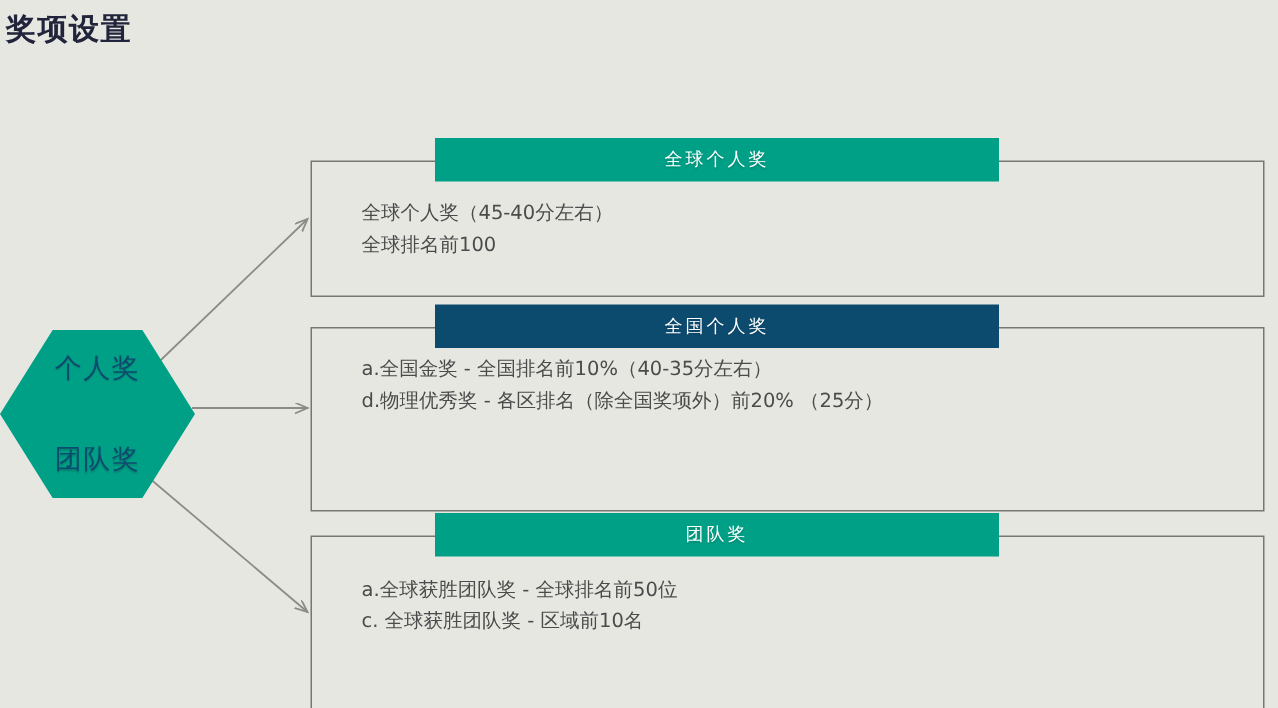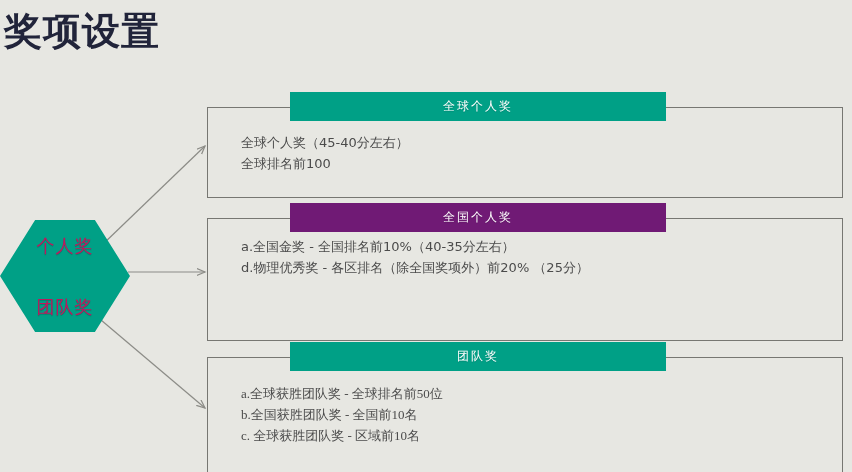--- a/index.html
+++ b/index.html
@@ -19,21 +19,21 @@
     height: 472px;
     background: #e7e7e2;
   }
 
   
   #page-title {
     position: absolute;
     left: 4px;
     top: 6px;
     font-family: "DejaVu Serif", "Liberation Serif", serif;
-    font-size: 38px;
+    font-size: 20px;
     font-weight: 700;
     color: #21243a;
     letter-spacing: 1px;
     white-space: nowrap;
   }
 
   
   #connectors {
     position: absolute;
     left: 0;
@@ -57,21 +57,21 @@
     background: #00a086;
     clip-path: polygon(27% 0%, 100% 0%, 100% 0%, 73% 0%, 100% 50%, 73% 100%, 27% 100%, 0% 50%);
   }
   .hex-label {
     position: absolute;
     inset: 0;
     display: flex;
     flex-direction: column;
     align-items: center;
     justify-content: center;
-    color: #be185d;
+    color: #0c4a6e;
     font-size: 18px;
     line-height: 25px;
     font-family: "DejaVu Sans", "Liberation Sans", sans-serif;
     letter-spacing: 1px;
     text-shadow: 0 1px 1px rgba(0,0,0,0.18);
     gap: 36px;
   }
 
   
   .card {
@@ -96,21 +96,21 @@
     font-size: 12px;
     font-family: "DejaVu Sans", "Liberation Sans", sans-serif;
     display: flex;
     align-items: center;
     justify-content: center;
     letter-spacing: 2px;
     text-shadow: 0 1px 1px rgba(0,0,0,0.15);
     box-sizing: border-box;
   }
   .hdr-teal  { background: #00a086; }
-  .hdr-green { background: #701a75; }
+  .hdr-green { background: #0c4a6e; }
 
   .card-lines {
     position: absolute;
     left: 34px;
     font-family: "DejaVu Sans", "Liberation Sans", sans-serif;
     font-size: 13px;
     color: #4b4b4b;
     line-height: 21px;
     white-space: nowrap;
   }
@@ -120,21 +120,21 @@
   #card-global { left: 207px; top: 92px; width: 636px; }
   #card-global .card-body { height: 91px; }
   #card-global .card-lines { top: 40px; }
 
   #card-national { left: 207px; top: 203px; width: 636px; }
   #card-national .card-body { height: 123px; }
   #card-national .card-lines { top: 33px; }
 
   #card-team { left: 207px; top: 342px; width: 636px; }
   #card-team .card-body { height: 124px; }
-  #card-team .card-lines { top: 41px; font-family: Liberation Serif, serif; }
+  #card-team .card-lines { top: 41px; }
 </style>
 </head>
 <body>
 
 <div id="canvas">
 
   <div id="page-title">奖项设置</div>
 
   <svg id="connectors" viewBox="0 0 852 472" xmlns="http://www.w3.org/2000/svg">
     <defs>
@@ -171,18 +171,17 @@
       <span class="ln">a.全国金奖 - 全国排名前10%（40-35分左右）</span>
       <span class="ln">d.物理优秀奖 - 各区排名（除全国奖项外）前20% （25分）</span>
     </div>
   </div>
 
   <div class="card" id="card-team">
     <div class="card-body"></div>
     <div class="card-header hdr-teal">团队奖</div>
     <div class="card-lines">
       <span class="ln">a.全球获胜团队奖 - 全球排名前50位</span>
-      <span class="ln">b.全国获胜团队奖 - 全国前10名</span>
       <span class="ln">c. 全球获胜团队奖 - 区域前10名</span>
     </div>
   </div>
 
 </div>
 
 </body></html>

